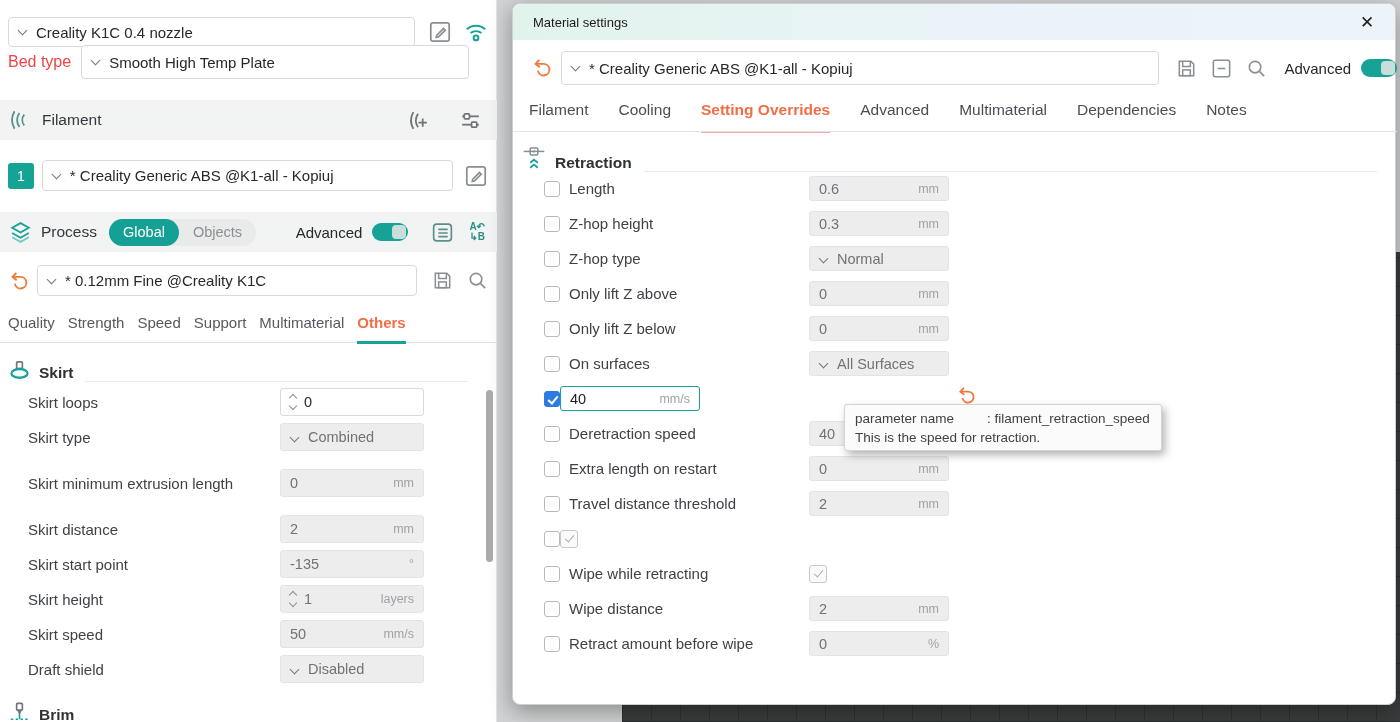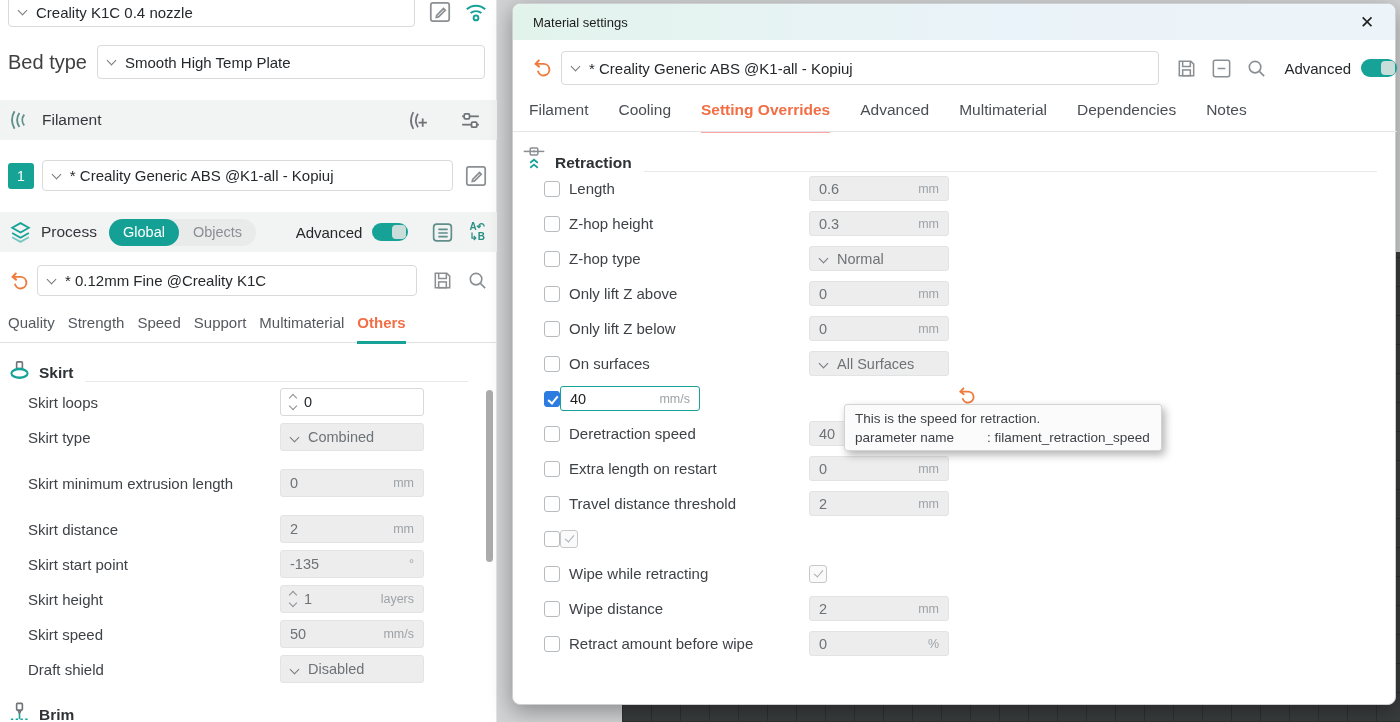--- a/index.html
+++ b/index.html
@@ -19,24 +19,24 @@
     border-right:1px solid #E3E4E4; color:#3E4247; }
   .combo{ position:relative; display:flex; align-items:center; background:#fff;
     border:1px solid #D9D9D9; border-radius:4px; font-size:15px; color:#26292c; }
   .combo .val{ margin-left:27px; white-space:nowrap; overflow:hidden; }
   .chevL{ position:absolute; left:10px; width:7px; height:7px;
     border-left:1.6px solid #75797d; border-bottom:1.6px solid #75797d;
     transform:rotate(-45deg); margin-top:-3px; }
   .iconbtn{ display:flex; align-items:center; justify-content:center; }
   svg{ display:block; }
 
-  .printer-row{ position:absolute; left:8px; top:4px; width:481px; height:16px; display:flex; align-items:center; }
+  .printer-row{ position:absolute; left:8px; top:24px; width:481px; height:16px; display:flex; align-items:center; }
   .printer-row .combo{ width:413px; height:30px; }
   .bed-row{ position:absolute; left:8px; top:45px; width:481px; height:34px; display:flex; align-items:center; }
-  .bed-label{ font-size:20px; color:#404040; margin-right:10px; }
+  .bed-label{ font-size:16px; color:#ef4444; margin-right:10px; }
   .bed-row .combo{ width:388px; height:34px; }
 
   .secbar{ position:absolute; left:0; width:497px; height:40px; background:#F2F3F3;
     display:flex; align-items:center; }
   .secbar .sectitle{ font-size:15.5px; color:#33373b; margin-left:8px; }
   .filament-bar{ top:100px; }
   .process-bar{ top:212px; }
 
   .filament-row{ position:absolute; left:8px; top:160px; width:481px; height:31px; display:flex; align-items:center; }
   .badge{ width:26px; height:26px; background:#17A296; color:#fff; border-radius:3px;
@@ -595,25 +595,25 @@
 
     <div class="undo-inline iconbtn">
       <svg width="21" height="21" viewBox="0 0 24 24" fill="none" stroke="#F07A3C" stroke-width="2.1" stroke-linecap="round">
         <path d="M8.5 3.8L5 7.5l3.8 3"></path>
           <path d="M5.6 7.5h8.2a6.3 6.3 0 1 1-6 8.3"></path>
       </svg>
     </div>
 
     <div class="tooltip">
       <div class="tline">
-        <span>This is the speed for retraction.</span>
-      </div>
-      <div class="tline">
         <span class="tkey">parameter name</span>
         <span>: filament_retraction_speed</span>
+      </div>
+      <div class="tline">
+        <span>This is the speed for retraction.</span>
       </div>
     </div>
 
   </div>
 </div>
 
 <style>
   
   .cb.graycheck.checked-gray::after{ content:""; position:absolute; left:6px; top:2.5px; width:4px; height:8px;
     border:solid #A9ADB0; border-width:0 1.8px 1.8px 0; transform:rotate(40deg); }

